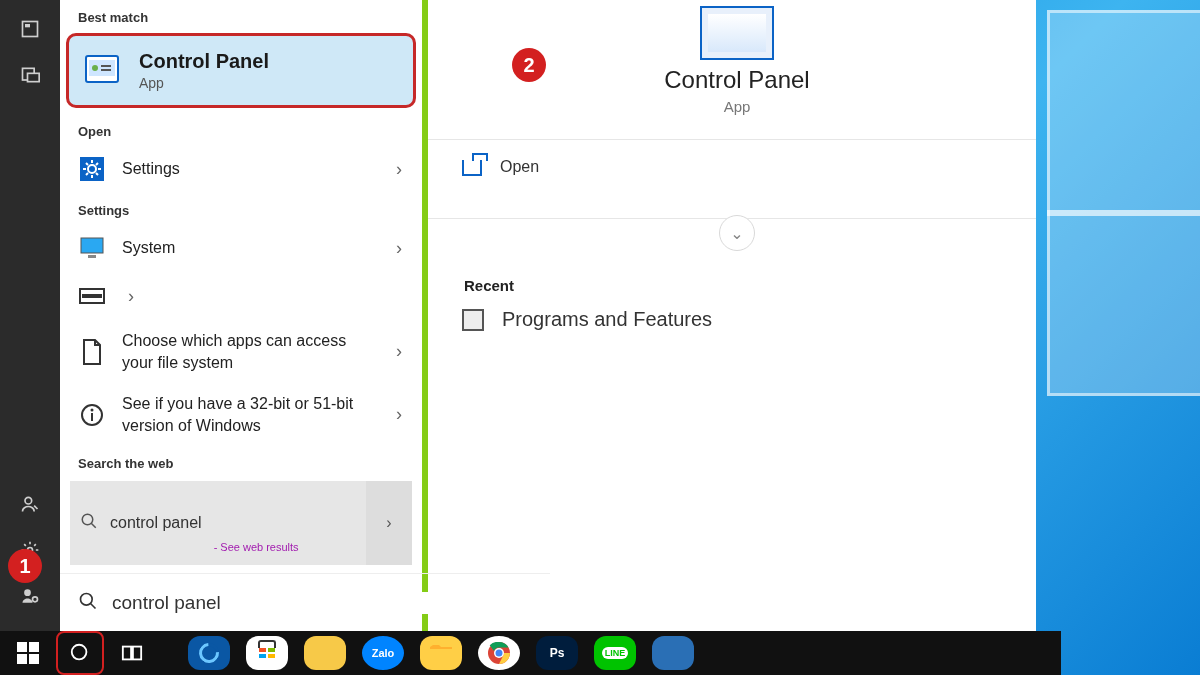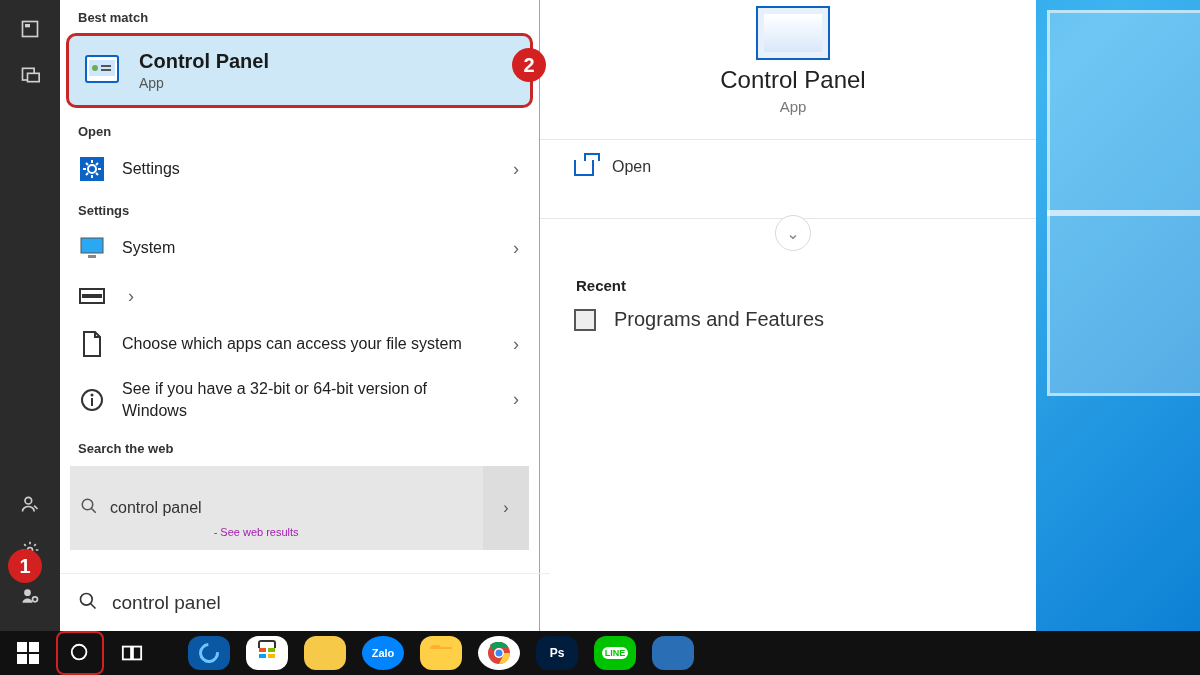--- a/index.html
+++ b/index.html
@@ -22,21 +22,21 @@
 }
 .rail {
   width: 60px; background: #2b2b2b; display: flex; flex-direction: column;
   align-items: center; color: #d0d0d0; padding-top: 6px;
 }
 .rail .spacer { flex: 1; }
 .rail-icon { width: 60px; height: 46px; display:flex; align-items:center; justify-content:center; }
 .rail-icon svg { width: 20px; height: 20px; fill: #cfcfcf; }
 
 .results {
-  width: 480px; border-right: 1px solid #84cc16; display: flex; flex-direction: column;
+  width: 368px; border-right: 6px solid #84cc16; display: flex; flex-direction: column;
   position: relative;
 }
 .results-scroll { flex: 1; overflow: hidden; padding: 0 0 0 0; }
 .section-label { font-size: 13px; font-weight: 600; color: #333; padding: 10px 18px 6px; }
 .item {
   display: flex; align-items: center; gap: 16px; padding: 10px 14px 10px 18px;
   cursor: default;
 }
 .item .ic { width: 28px; height: 28px; display:flex; align-items:center; justify-content:center; flex: 0 0 28px; }
 .item .txt { flex: 1; }
@@ -84,21 +84,21 @@
 
 
 .callout {
   position:absolute; width:34px; height:34px; border-radius:50%;
   background:#d32020; color:#fff; font-weight:700; font-size:20px;
   display:flex;align-items:center;justify-content:center; z-index:50;
 }
 
 
 .taskbar {
-  position:absolute; left:0; bottom:0; width:1200px; height:44px;
+  position:absolute; left:0; bottom:0; width:1061px; height:44px;
   background:#111; display:flex; align-items:center; padding-left:4px; gap:4px;
 }
 .tb-btn { width:48px; height:44px; display:flex; align-items:center; justify-content:center; }
 .tb-btn svg{ width:22px;height:22px; }
 .tb-search-active{ border:2px solid #d32020; border-radius:8px; }
 .tb-app{ width:42px;height:34px;border-radius:12px;display:flex;align-items:center;justify-content:center;font-size:12px;font-weight:700;color:#fff;margin:0 6px;}
 .edge{background:#0a57a4;} .edge span{display:block;width:20px;height:20px;border:3px solid #6cc7ff;border-radius:50%;border-top-color:#0a57a4;transform:rotate(40deg);}
 .store{background:#fff;color:#333;position:relative;} .store::before{content:"";position:absolute;top:4px;width:14px;height:6px;border:2px solid #333;border-bottom:none;border-radius:3px 3px 0 0;}
 .zalo{background:#0084ff;border-radius:50%;}
 .folder{background:#ffcf46;}
@@ -233,21 +233,21 @@
 
         <div class="item">
           <div class="ic">
               <svg width="24" height="24" viewBox="0 0 24 24">
                 <circle cx="12" cy="12" r="10" fill="none" stroke="#333" stroke-width="2"></circle>
                 <circle cx="12" cy="7" r="1.5" fill="#333"></circle>
                 <rect x="11" y="10" width="2" height="8" fill="#333"></rect>
               </svg>
             </div>
           <div class="txt">
-              <div class="title" style="line-height:1.35">See if you have a 32-bit or 64-bit version of Windows</div>
+              <div class="title" style="line-height:1.35">See if you have a 32-bit or 51-bit version of Windows</div>
             </div>
           <div class="chev">›</div>
         </div>
 
         <div class="section-label">Search the web</div>
 
         <div class="webrow">
           <div class="left">
             <span><svg width="18" height="18" viewBox="0 0 24 24">
                   <circle cx="10" cy="10" r="7" fill="none" stroke="#555" stroke-width="2"></circle>

